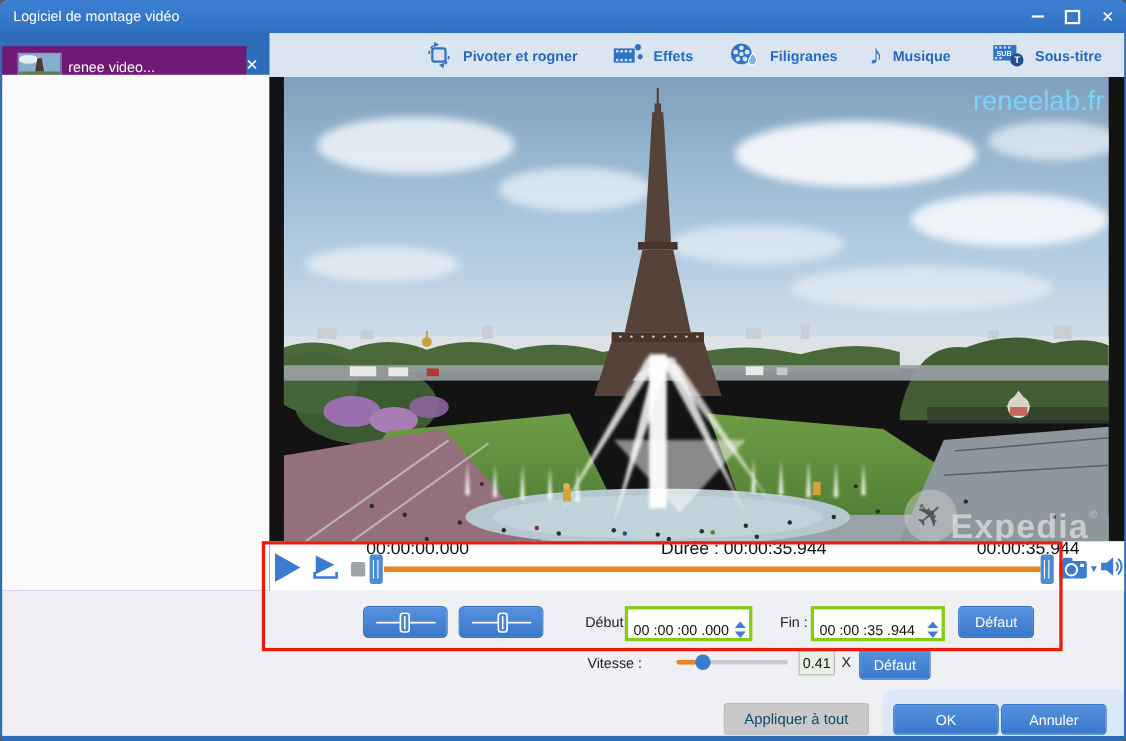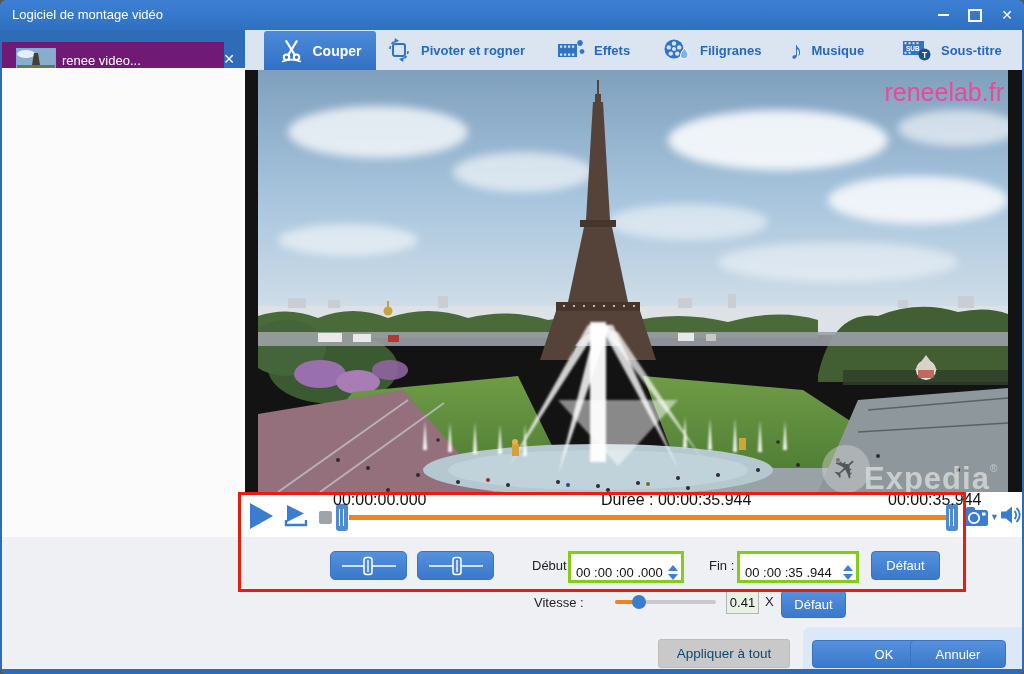--- a/index.html
+++ b/index.html
@@ -20,21 +20,21 @@
   #tabbar{left:245px;top:30px;width:777px;height:40px;background:#dbe5f1;}
   .tab{position:absolute;top:0;height:40px;display:flex;align-items:center;gap:9px;color:#2668c0;font-weight:bold;font-size:13px;white-space:nowrap;}
   .tab svg{flex:0 0 auto;}
   #tab-couper{left:19px;top:1px;height:39px;width:112px;justify-content:center;background:linear-gradient(#4c8ada,#3370c4);border-radius:3px 3px 0 0;color:#fff;font-size:14px;}
   #tab-pivoter{left:141px;} #tab-effets{left:312px;} #tab-filigranes{left:418px;} #tab-musique{left:545px;} #tab-soustitre{left:657px;}
   .note-glyph{font-size:25px;line-height:20px;color:#2f72c8;}
   
   #sidebar{left:2px;top:68px;width:243px;height:469px;background:#fbfbfc;}
   #video{left:245px;top:70px;width:777px;height:422px;background:#131313;overflow:hidden;}
   #scene{position:absolute;left:13px;top:0;}
-  #wm-top{position:absolute;right:18px;top:8px;color:#ec4899;font-size:25px;}
+  #wm-top{position:absolute;right:18px;top:8px;color:#7dd3fc;font-size:25px;}
   #wm-bot{position:absolute;left:577px;top:370px;display:flex;align-items:center;opacity:.8;}
   #wm-circle{width:48px;height:48px;border-radius:50%;background:rgba(215,215,215,.55);display:flex;align-items:center;justify-content:center;}
   #wm-plane{font-size:30px;color:rgba(40,40,40,.8);transform:rotate(-42deg);}
   #wm-text{color:rgba(238,238,238,.78);font-size:31px;font-weight:bold;letter-spacing:1px;margin-left:-6px;margin-top:21px;}
   #wm-reg{color:rgba(238,238,238,.7);font-size:10px;vertical-align:top;}
   
   #timeline-row{left:245px;top:492px;width:777px;height:45px;background:#fff;border-bottom:1px solid #d8dce2;}
   #btn-play{left:250px;top:503px;width:0;height:0;border-left:23px solid #3a7cd0;border-top:13px solid transparent;border-bottom:13px solid transparent;}
   #btn-playseg{left:284px;top:504px;}
   #btn-stop{left:319px;top:511px;width:13px;height:13px;background:#9fa4a9;border-radius:2px;}
@@ -66,21 +66,21 @@
   #lbl-vitesse{left:534px;top:595px;}
   #sp-track{left:615px;top:600px;width:101px;height:4px;background:#c9c9c9;border-radius:2px;}
   #sp-fill{left:615px;top:600px;width:24px;height:4px;background:#f0841c;border-radius:2px;}
   #sp-handle{left:632px;top:595px;width:14px;height:14px;background:#3a7cd0;border-radius:50%;}
   #sp-value{left:726px;top:591px;width:31px;height:21px;background:#e7f2e4;border:1px solid #b5b5b5;font-size:13px;color:#111;display:flex;align-items:center;justify-content:center;}
   #lbl-x{left:765px;top:594px;}
   #speed-default{left:781px;top:590px;width:63px;height:26px;border-radius:4px;}
   
   #br-panel{left:803px;top:627px;width:219px;height:42px;background:#dce8f8;border-radius:8px 0 0 0;}
   #btn-apply{left:658px;top:639px;width:130px;height:27px;background:#c9c9c9;border:1px solid #bdbdbd;border-radius:3px;color:#0c4a6e;font-size:13.5px;display:flex;align-items:center;justify-content:center;}
-  #btn-ok{left:812px;top:640px;width:94px;height:26px;border-radius:4px;padding-left:24px;}
+  #btn-ok{left:812px;top:640px;width:94px;height:26px;border-radius:4px;}
   #btn-cancel{left:910px;top:640px;width:94px;height:26px;border-radius:4px;}
 </style>
 </head>
 <body>
 
 <div id="app">
 
   <div id="titlebar" class="abs">
     <div id="title" class="abs">Logiciel de montage vidéo</div>
     <div id="btn-min" class="abs winbtn" style="left:931px;">
@@ -101,32 +101,20 @@
           <ellipse cx="9" cy="5" rx="9" ry="4" fill="#fff" opacity=".8"></ellipse>
           <polygon points="17,4 21,4 23,16 15,16" fill="#4a3b33"></polygon>
           <rect x="0" y="16" width="38" height="8" fill="#5d7d4a"></rect>
         </svg>
     </div>
     <div id="clip-label" class="abs">renee video...</div>
     <div id="clip-close" class="abs">✕</div>
   </div>
 
   <div id="tabbar" class="abs">
-    <div id="tab-couper" class="tab">
-      <svg width="25" height="25" viewBox="0 0 24 24">
-          <g stroke="#fff" stroke-width="2" fill="none" stroke-linecap="round">
-            <path d="M7 3 L15 16"></path>
-            <path d="M17 3 L9 16"></path>
-            <circle cx="7.2" cy="18.5" r="2.6"></circle>
-            <circle cx="16.8" cy="18.5" r="2.6"></circle>
-            <path d="M3.5 22.5 Q12 19 20.5 22.5" stroke-width="1.6"></path>
-          </g>
-        </svg>
-      <span>Couper</span>
-    </div>
     <div id="tab-effets" class="tab">
       <svg width="28" height="22" viewBox="0 0 28 22">
           <rect x="1" y="5" width="19" height="13" fill="#2f72c8"></rect>
           <g fill="#dbe5f1">
             <rect x="3" y="6.5" width="2.2" height="2.2"></rect>
             <rect x="7" y="6.5" width="2.2" height="2.2"></rect>
             <rect x="11" y="6.5" width="2.2" height="2.2"></rect>
             <rect x="15" y="6.5" width="2.2" height="2.2"></rect>
             <rect x="3" y="14.5" width="2.2" height="2.2"></rect>
             <rect x="7" y="14.5" width="2.2" height="2.2"></rect>

